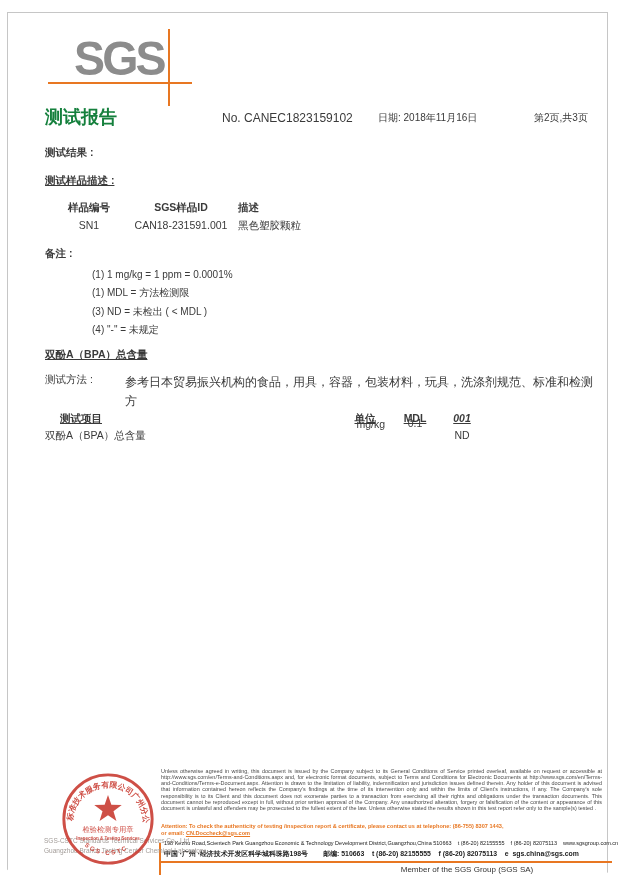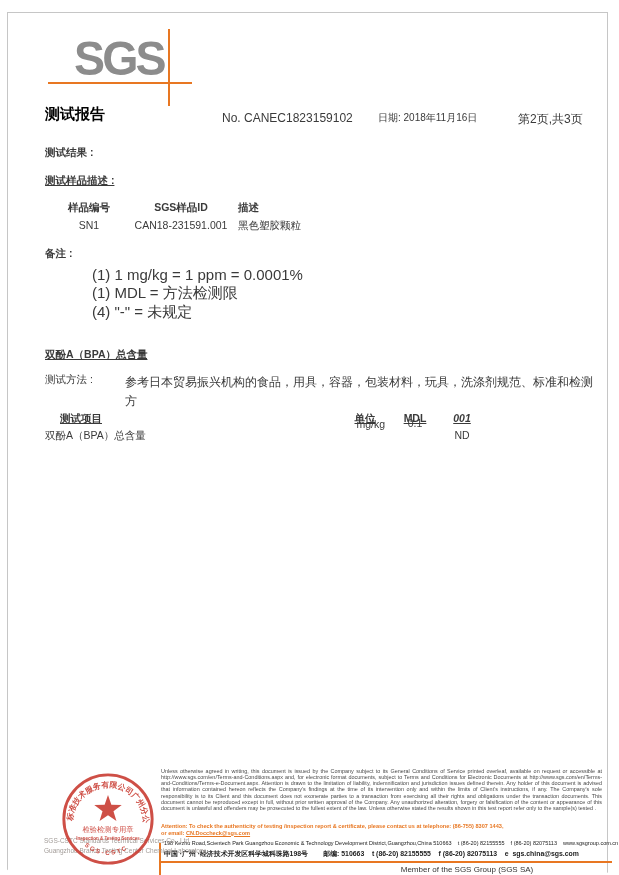--- a/index.html
+++ b/index.html
@@ -10,41 +10,41 @@
                  border:1px solid #c6c6c6; border-bottom:none; pointer-events:none; }
 
   
   .logo-wrap { position:absolute; left:44px; top:20px; width:160px; height:92px; }
   .logo-text { position:absolute; left:30px; top:10px; font-size:49px; font-weight:bold;
                color:#8c8c8c; letter-spacing:-3px; transform:scaleX(0.95); transform-origin:left; }
   .logo-hline { position:absolute; left:4px; top:62px; width:144px; height:2px; background:#e87722; }
   .logo-vline { position:absolute; left:124px; top:9px; width:2px; height:77px; background:#e87722; }
 
   
-  .doc-title { position:absolute; left:45px; top:105px; font-size:15px; font-weight:bold; color:#000000;text-align:right; }
+  .doc-title { position:absolute; left:45px; top:105px; font-size:18px; font-weight:bold; color:#15803d;text-align:right; }
   .report-no { position:absolute; left:222px; top:111px; font-size:12px; }
   .report-date { position:absolute; left:378px; top:111px; font-size:10px; }
-  .page-info { position:absolute; left:518px; top:111px; font-size:12px; }
+  .page-info { position:absolute; left:534px; top:111px; font-size:10px; }
 
   .label { font-size:10.5px; font-weight:bold; color:#3a3a3a; }
   .body-text { font-size:10.5px; color:#3a3a3a; }
 
   .results-label { position:absolute; left:45px; top:146px; }
   .sample-heading { position:absolute; left:45px; top:174px; text-decoration:underline; }
 
   .col-sample-no { position:absolute; left:58px; top:201px; width:62px; text-align:center; }
   .col-sgs-id   { position:absolute; left:138px; top:201px; width:86px; text-align:center; }
   .col-desc     { position:absolute; left:238px; top:201px; }
   .val-sample-no{ position:absolute; left:58px; top:219px; width:62px; text-align:center; }
   .val-sgs-id   { position:absolute; left:130px; top:219px; width:102px; text-align:center; }
   .val-desc     { position:absolute; left:238px; top:219px; }
 
   .notes-label { position:absolute; left:45px; top:247px; }
   .notes-list { position:absolute; left:92px; top:266px; }
-  .notes-list div { font-size:15px; line-height:18.4px; }
+  .notes-list div { font-size:10px; line-height:18.4px; }
 
   .bpa-heading { position:absolute; left:45px; top:348px; text-decoration:underline; }
   .method-label { position:absolute; left:45px; top:373px; font-weight:normal; }
   .method-lines { position:absolute; left:125px; top:373px; width:470px; }
   .method-lines div { font-size:12px; line-height:18.5px; }
 
   .rt-head { font-weight:bold; text-decoration:underline; }
   .rt-item-h { position:absolute; left:60px; top:412px; }
   .rt-unit-h { position:absolute; left:348px; top:412px; width:34px; text-align:center; }
   .rt-mdl-h  { position:absolute; left:398px; top:412px; width:34px; text-align:center; }
@@ -95,20 +95,21 @@
   <div class="col-sgs-id label">SGS样品ID</div>
   <div class="col-desc label">描述</div>
   <div class="val-sample-no body-text">SN1</div>
   <div class="val-sgs-id body-text">CAN18-231591.001</div>
   <div class="val-desc body-text">黑色塑胶颗粒</div>
 
   <div class="notes-label label">备注 :</div>
   <div class="notes-list">
     <div>(1) 1 mg/kg = 1 ppm = 0.0001%</div>
     <div>(1) MDL = 方法检测限</div>
+    <div>(3) ND = 未检出 ( &lt; MDL )</div>
     <div>(4) "-" = 未规定</div>
   </div>
 
   <div class="bpa-heading label">双酚A（BPA）总含量</div>
   <div class="method-label body-text">测试方法 :</div>
   <div class="method-lines">
     <div>参考日本贸易振兴机构的食品，用具，容器，包装材料，玩具，洗涤剂规范、标准和检测方</div>
   </div>
 
   <div class="rt-item-h body-text rt-head">测试项目</div>

